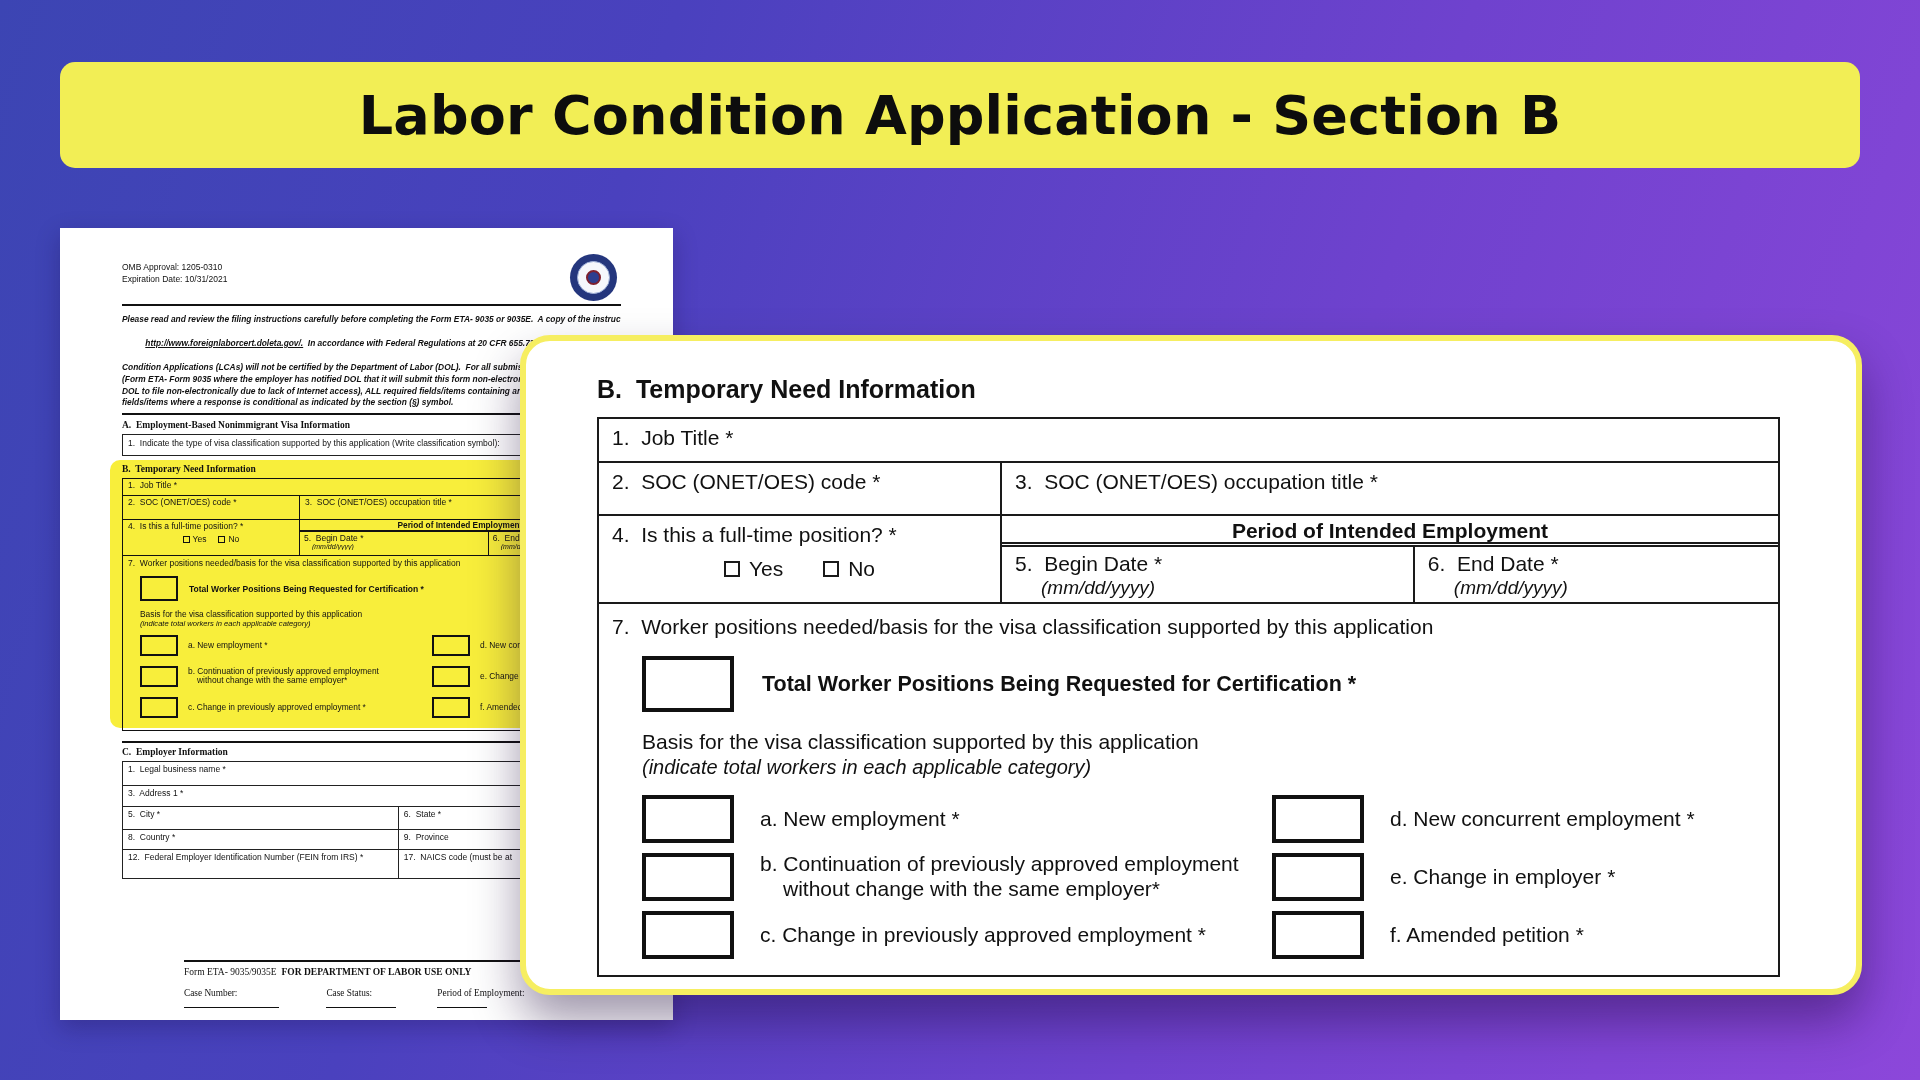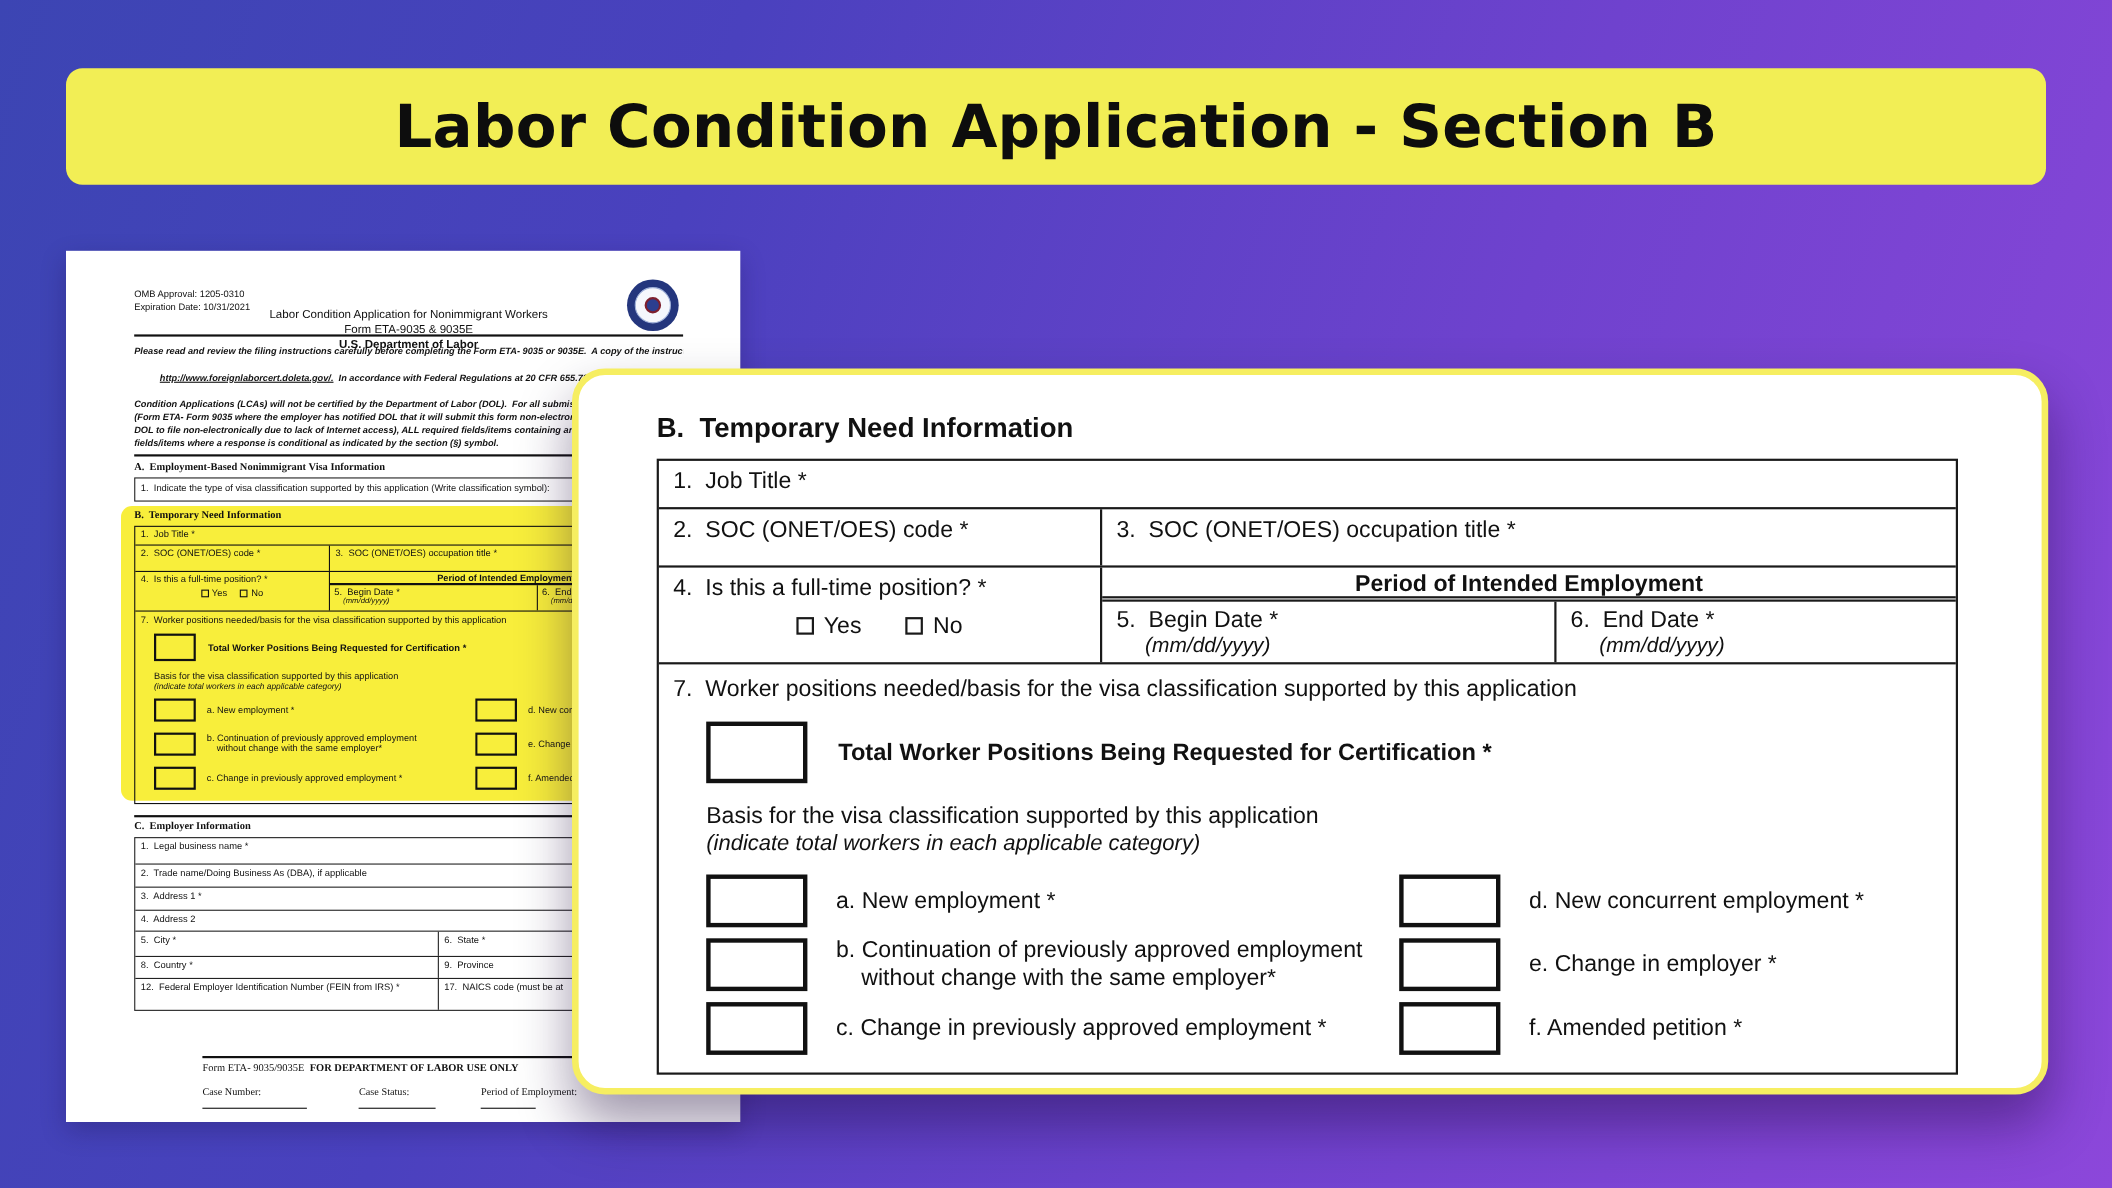--- a/index.html
+++ b/index.html
@@ -140,25 +140,20 @@
   </div>
 
   <div class="page">
     <div class="page-inner">
 
       <div class="page-top">
         <div class="omb">
           <div>OMB Approval: 1205-0310</div>
           <div>Expiration Date: 10/31/2021</div>
         </div>
-        <div class="form-title">
-          <div>Labor Condition Application for Nonimmigrant Workers</div>
-          <div>Form ETA-9035 &amp; 9035E</div>
-          <div class="b3">U.S. Department of Labor</div>
-        </div>
         <div class="seal">
           <div class="seal-mid">
               <div class="seal-core"></div>
             </div>
         </div>
       </div>
 
       <div class="rule"></div>
 
       <div class="intro">
@@ -255,23 +250,21 @@
               </div>
             </div>
           </div>
         </div>
       </div>
 
       <div class="secC">
         <div class="sec-title">C.  Employer Information</div>
         <div class="ctable">
           <div class="c-row h24 t">1.  Legal business name *</div>
-          <div class="c-row h21 t">2.  Trade name/Doing Business As (DBA), if applicable</div>
           <div class="c-row h21 t">3.  Address 1 *</div>
-          <div class="c-row h19 t">4.  Address 2</div>
           <div class="c-split h23">
             <div class="c-left t">5.  City *</div>
             <div class="c-right">6.  State *</div>
           </div>
           <div class="c-split h20">
             <div class="c-left t">8.  Country *</div>
             <div class="c-right">9.  Province</div>
           </div>
           <div class="c-split h28">
             <div class="c-left t">12.  Federal Employer Identification Number (FEIN from IRS) *</div>

